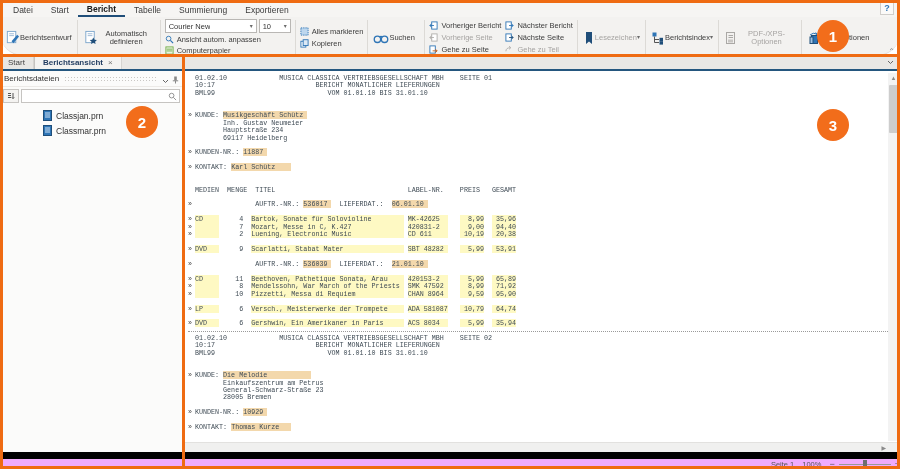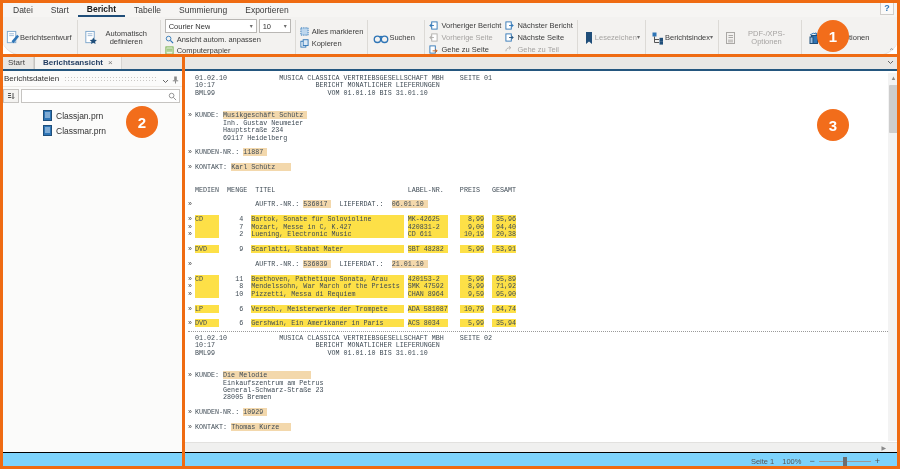--- a/index.html
+++ b/index.html
@@ -45,31 +45,31 @@
   .searchbox{flex:1;height:12px;border:1px solid #c6c4c1;background:#fff;display:flex;align-items:center;}
   .searchbox input{flex:1;border:0;outline:0;font-size:8px;height:10px;padding:0 3px;background:transparent;font-family:"Liberation Sans",sans-serif;}
   .filelist{padding-top:3px;margin-left:36px;}
   .fitem{display:flex;align-items:center;gap:4px;height:15px;padding-left:7px;font-size:8.5px;color:#333;}
   
   .docarea{position:absolute;left:184px;top:71px;width:716px;height:381px;background:#fff;overflow:hidden;}
   .doc{position:absolute;left:4px;top:3px;font-family:"Liberation Mono",monospace;font-size:6.7px;color:#3f4b55;}
   .line{height:7.45px;white-space:pre;display:flex;}
   .line .g{display:inline-block;width:7px;flex:none;color:#444;}
   .line .c span{white-space:pre;}
-  .hy{background:#fde047;}
+  .hy{background:#fef9c3;}
   .ho{background:#f3d8ac;}
   .pb{height:4px;border-bottom:1px dotted #9a9a9a;margin-bottom:2px;width:700px;}
   .vscroll{position:absolute;right:1px;top:2px;width:11px;height:368px;background:#f3f3f3;}
   .vthumb{position:absolute;left:1px;top:12px;width:9px;height:48px;background:#cdcdcd;border-radius:1px;}
   .vup{position:absolute;left:0;top:0;width:11px;height:10px;color:#8a8a8a;font-size:6px;text-align:center;line-height:10px;}
   .hscroll{position:absolute;left:0;bottom:0;width:716px;height:9px;background:#f0f0ef;border-top:1px solid #e2e1df;}
   .harrow{position:absolute;right:14px;top:1px;font-size:6px;color:#8a8a8a;line-height:8px;}
   
-  .statusbar{position:absolute;left:0;top:452px;width:900px;height:17px;background:#7dd3fc;border-top:1px solid #000000;
-             display:flex;align-items:center;justify-content:flex-end;gap:8px;padding-right:20px;box-sizing:border-box;font-size:7.5px;color:#555;}
+  .statusbar{position:absolute;left:0;top:452px;width:900px;height:17px;background:#f0abfc;border-top:7px solid #000000;
+             display:flex;align-items:center;justify-content:flex-end;gap:8px;box-sizing:border-box;font-size:7.5px;color:#555;}
   .zoomctl{display:flex;align-items:center;gap:4px;}
   .ztrack{width:52px;height:1px;background:#9a9a9a;position:relative;}
   .zthumb{position:absolute;left:24px;top:-4px;width:4px;height:9px;background:#6e6e6e;}
   .zbtn{font-size:9px;color:#555;line-height:9px;}
   
   .annot{position:absolute;inset:0;pointer-events:none;z-index:50;}
   .aborder{position:absolute;inset:0;border:3px solid #ef6b12;}
   .ahline{position:absolute;left:0;top:54px;width:900px;height:3px;background:#ef6b12;}
   .avline{position:absolute;left:182px;top:54px;width:3px;bottom:0;background:#ef6b12;}
   .acircle{position:absolute;width:32px;height:32px;border-radius:50%;background:#f26d1b;color:#fff;

